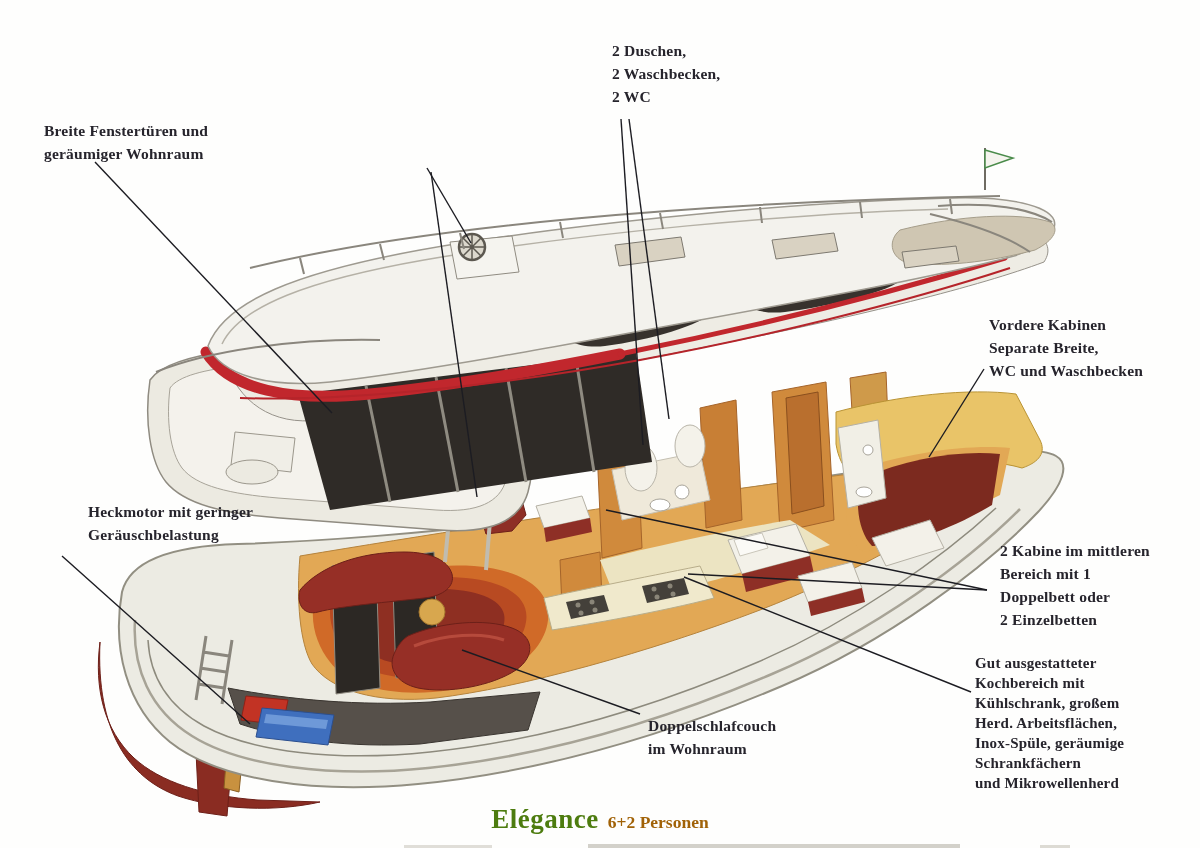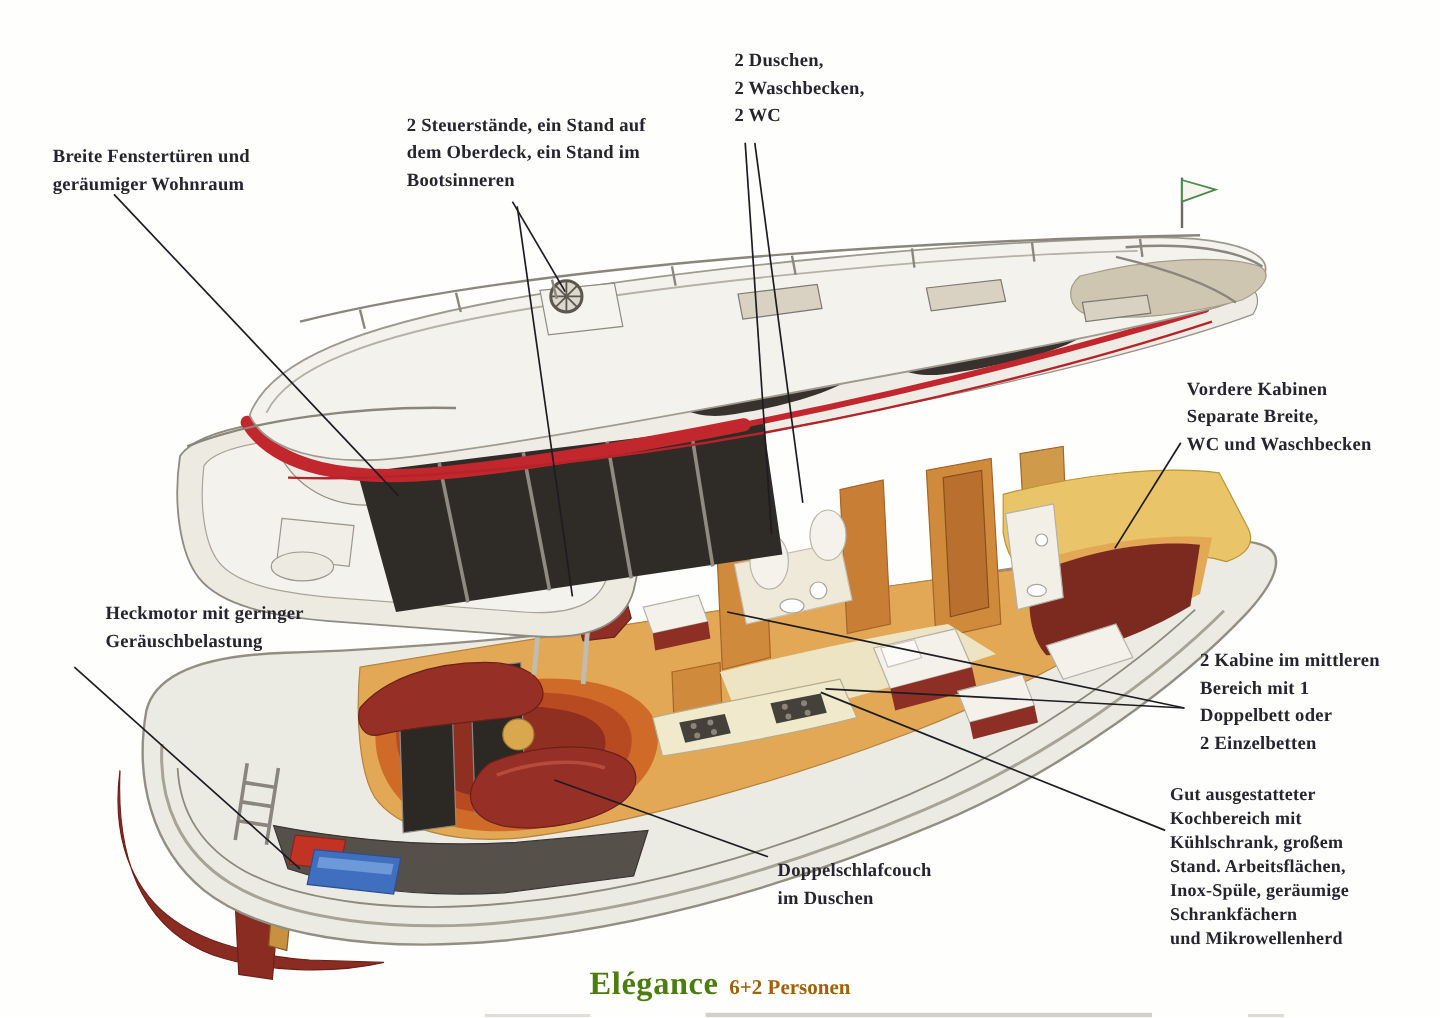--- a/index.html
+++ b/index.html
@@ -241,50 +241,47 @@
       <path d="M 606,510 L 987,590"></path>
       <path d="M 688,574 L 987,590"></path>
       <path d="M 684,577 L 971,692"></path>
       <path d="M 462,650 L 640,714"></path>
     </g>
   </svg>
 
   <div class="callout c-fenster">Breite Fenstertüren und
 geräumiger Wohnraum</div>
 
-  <div class="callout c-steuer">2 Steuerstände, ein Stand auf
-dem Oberdeck, ein Stand im
-Bootsinneren</div>
 
   <div class="callout c-duschen">2 Duschen,
 2 Waschbecken,
 2 WC</div>
 
   <div class="callout c-vordere">Vordere Kabinen
 Separate Breite,
 WC und Waschbecken</div>
 
   <div class="callout c-heckmotor">Heckmotor mit geringer
 Geräuschbelastung</div>
 
   <div class="callout c-kabine">2 Kabine im mittleren
 Bereich mit 1
 Doppelbett oder
 2 Einzelbetten</div>
 
   <div class="callout c-koch">Gut ausgestatteter
 Kochbereich mit
 Kühlschrank, großem
-Stand. Arbeitsflächen,
+Herd. Arbeitsflächen,
 Inox-Spüle, geräumige
 Schrankfächern
 und Mikrowellenherd</div>
 
   <div class="callout c-couch">Doppelschlafcouch
-im Duschen</div>
+im Wohnraum</div>
 
   <div class="brandline">
     <span class="brand">Elégance</span><span class="capacity">6+2 Personen</span>
   </div>
 
   <div class="strip s1"></div>
   <div class="strip s2"></div>
   <div class="strip s3"></div>
 
 </div>

